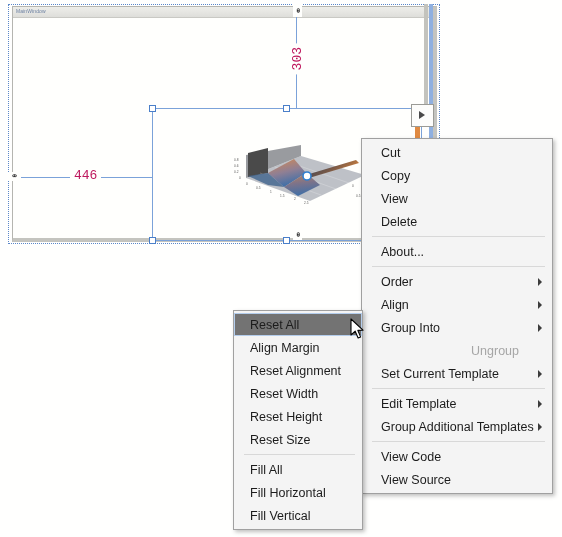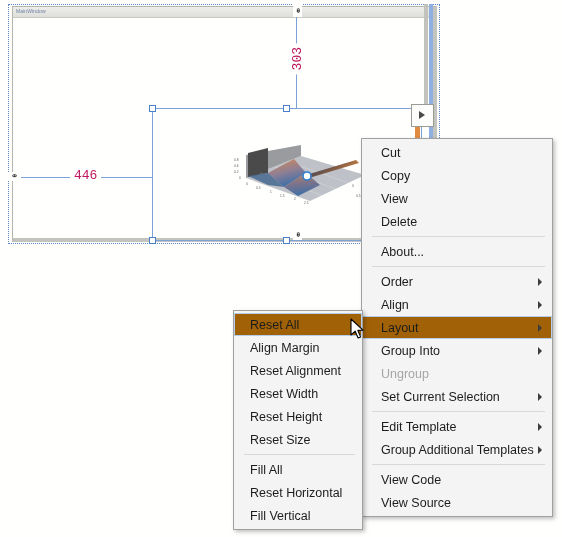--- a/index.html
+++ b/index.html
@@ -192,24 +192,24 @@
     position: relative;
     height: 23px;
     line-height: 23px;
     padding-left: 18px;
     padding-right: 32px;
     white-space: nowrap;
     box-sizing: border-box;
     border: 1px solid transparent;
   }
   .menu-item.highlight {
-    background: #a16207;
+    background: #737373;
     border-color: #b4cdec;
   }
-  .menu-item.disabled { color: #a6a6a6; }
+  .menu-item.disabled { color: #a6a6a6; text-align: right; }
   .menu-item .arrow {
     position: absolute;
     right: 9px; top: 50%;
     margin-top: -4px;
     width: 0; height: 0;
     border-left: 4px solid #3c3c3c;
     border-top: 4px solid transparent;
     border-bottom: 4px solid transparent;
   }
   .menu-sep {
@@ -341,40 +341,39 @@
 <div class="menu" id="context-menu">
     <div class="menu-item"><span>Cut</span></div>
     <div class="menu-item"><span>Copy</span></div>
     <div class="menu-item"><span>View</span></div>
     <div class="menu-item"><span>Delete</span></div>
     <div class="menu-sep"></div>
     <div class="menu-item"><span>About...</span></div>
     <div class="menu-sep"></div>
     <div class="menu-item"><span>Order</span><span class="arrow"></span></div>
     <div class="menu-item"><span>Align</span><span class="arrow"></span></div>
-    <div class="menu-item highlight"><span>Layout</span><span class="arrow"></span></div>
     <div class="menu-item"><span>Group Into</span><span class="arrow"></span></div>
     <div class="menu-item disabled"><span>Ungroup</span></div>
-    <div class="menu-item"><span>Set Current Selection</span><span class="arrow"></span></div>
+    <div class="menu-item"><span>Set Current Template</span><span class="arrow"></span></div>
     <div class="menu-sep"></div>
     <div class="menu-item"><span>Edit Template</span><span class="arrow"></span></div>
     <div class="menu-item"><span>Group Additional Templates</span><span class="arrow"></span></div>
     <div class="menu-sep"></div>
     <div class="menu-item"><span>View Code</span></div>
     <div class="menu-item"><span>View Source</span></div>
   </div>
 
 <div class="menu" id="layout-submenu">
     <div class="menu-item highlight"><span>Reset All</span></div>
     <div class="menu-item"><span>Align Margin</span></div>
     <div class="menu-item"><span>Reset Alignment</span></div>
     <div class="menu-item"><span>Reset Width</span></div>
     <div class="menu-item"><span>Reset Height</span></div>
     <div class="menu-item"><span>Reset Size</span></div>
     <div class="menu-sep"></div>
     <div class="menu-item"><span>Fill All</span></div>
-    <div class="menu-item"><span>Reset Horizontal</span></div>
+    <div class="menu-item"><span>Fill Horizontal</span></div>
     <div class="menu-item"><span>Fill Vertical</span></div>
   </div>
 
 <svg class="cursor" viewBox="0 0 16 22">
   <polygon points="1,1 1,17 5.2,13.2 8.1,20 10.6,18.9 7.8,12.4 13,12.2" fill="#ffffff" stroke="#000000" stroke-width="1.1" stroke-linejoin="round"></polygon>
 </svg>
 
 </body></html>

